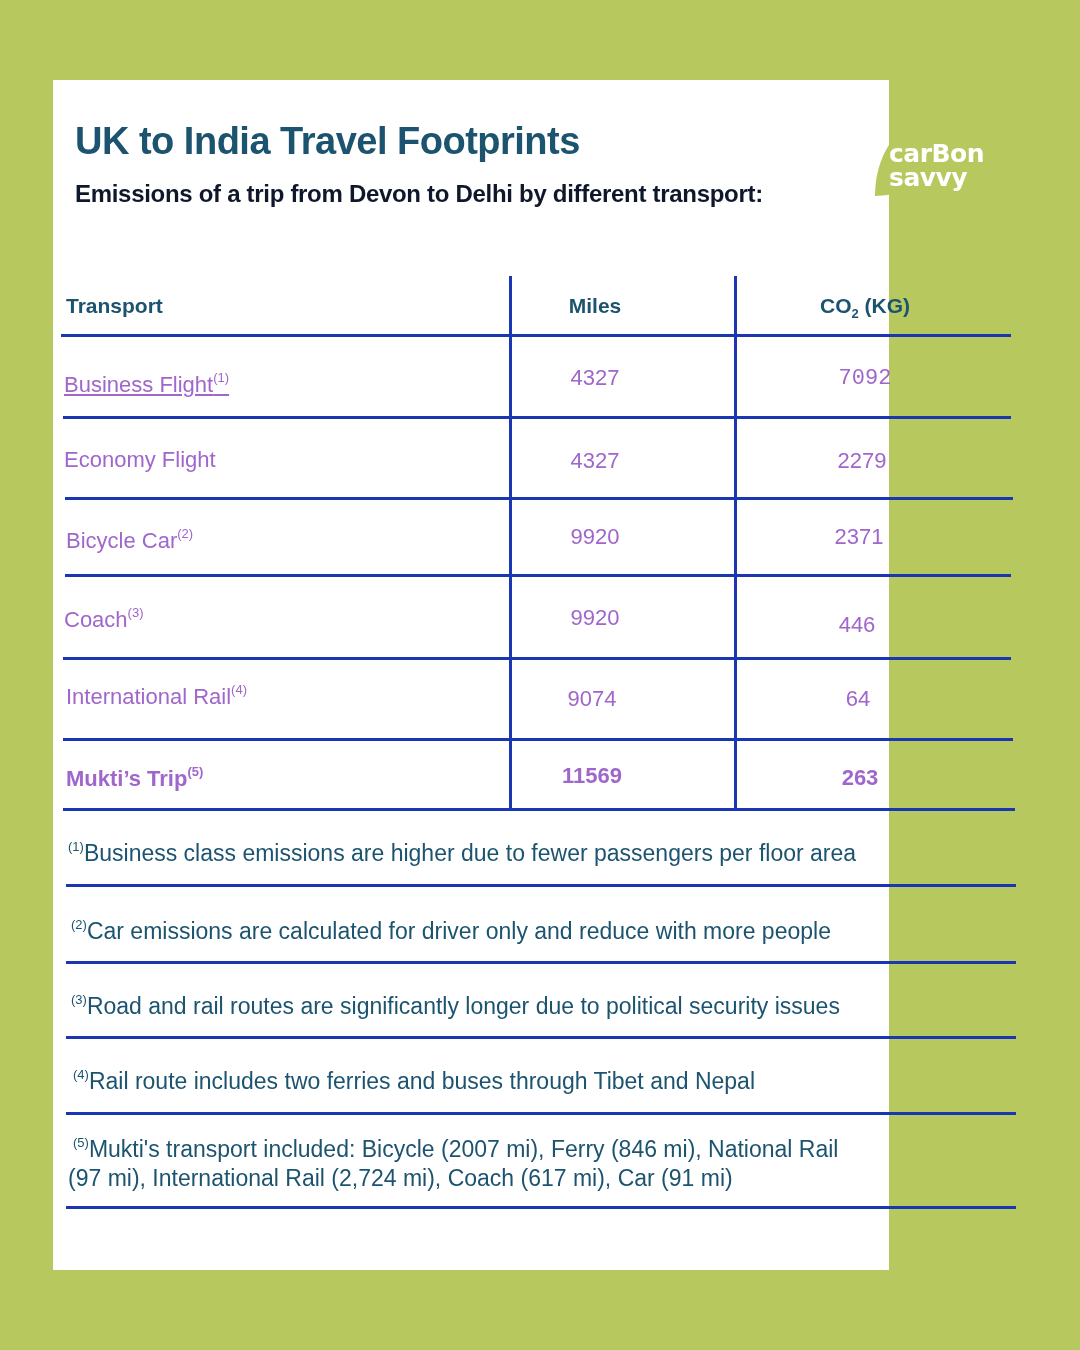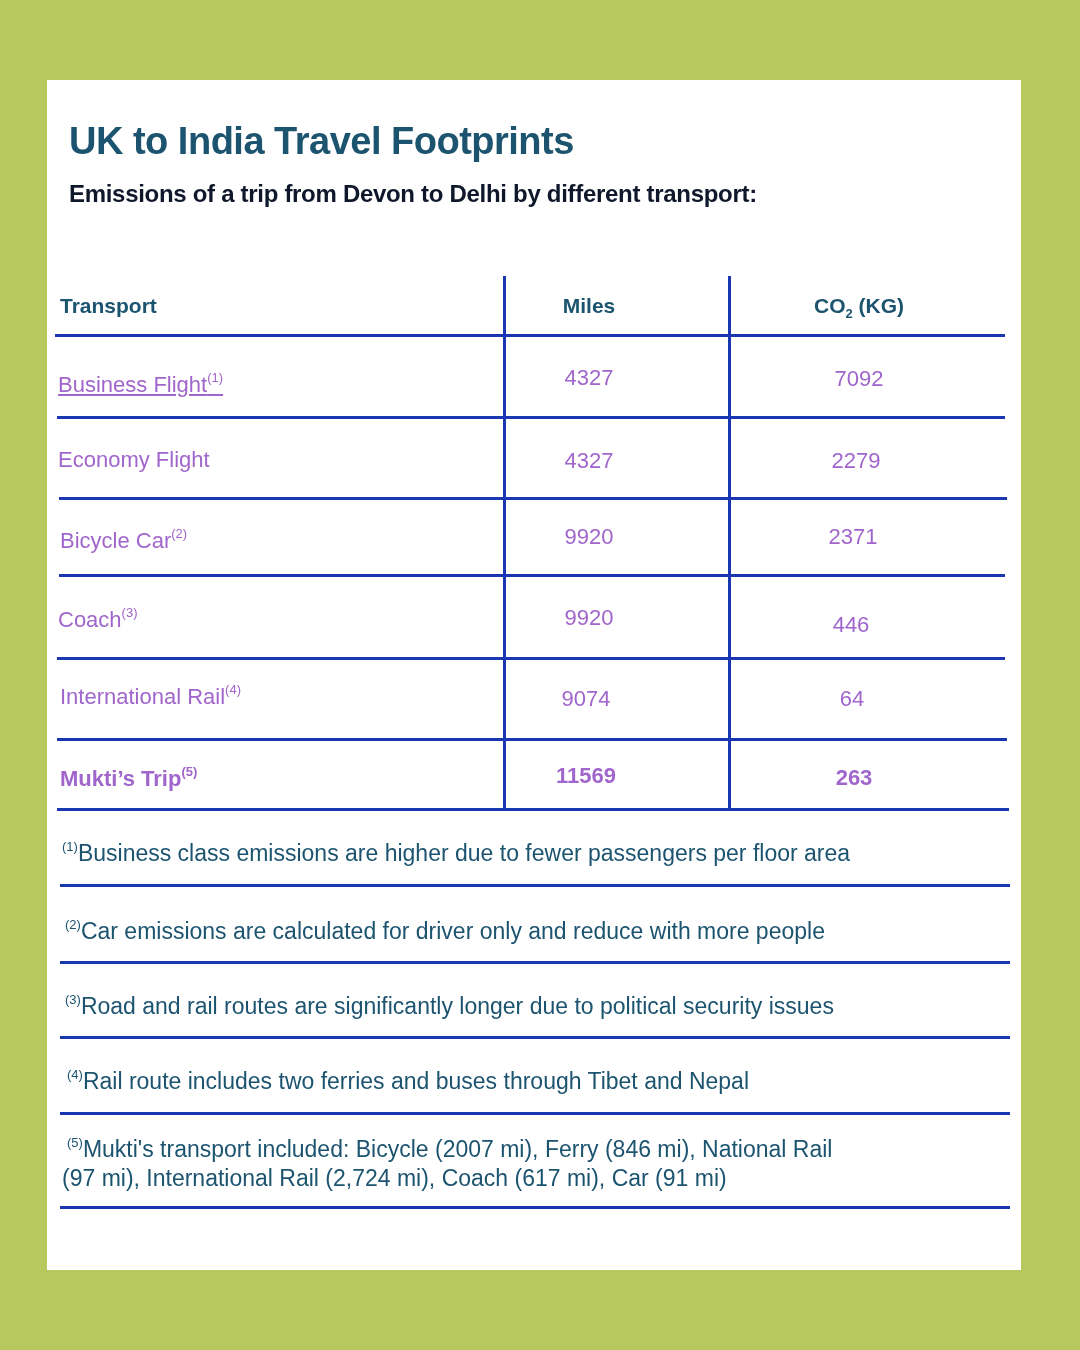--- a/index.html
+++ b/index.html
@@ -5,22 +5,22 @@
     html, body { margin: 0; padding: 0; }
     body {
       width: 1080px; height: 1350px;
       background: #b7c95e;
       position: relative;
       overflow: hidden;
       font-family: "Liberation Sans", "DejaVu Sans", sans-serif;
     }
     .card {
       position: absolute;
-      left: 47px; top: 80px;
-      width: 974px; height: 1190px;
+      left: 53px; top: 80px;
+      width: 836px; height: 1190px;
       background: #ffffff;
     }
     .title {
       position: absolute;
       left: 22px; top: 40px;
       font-size: 38px; font-weight: bold;
       color: #1c5470;
       letter-spacing: -0.5px;
       margin: 0;
     }
@@ -84,20 +84,29 @@
     .note sup { vertical-align: 10px; }
     .num { text-align: center; width: 180px; }
   </style>
 </head>
 <body>
 
 <div class="card">
   <h1 class="title">UK to India Travel Footprints</h1>
   <h2 class="subtitle">Emissions of a trip from Devon to Delhi by different transport:</h2>
 
+  <div class="logo">
+    <svg width="150" height="120" viewBox="0 0 150 120">
+      <path d="M10,112 C10,50 60,10 140,2 C132,70 90,108 10,112 Z" fill="#b7c95e"></path>
+    </svg>
+    <div class="logo-text">
+      <div>carBon</div>
+      <div>savvy</div>
+    </div>
+  </div>
 
   <div class="vline" style="left:456px; top:196px; height:534px;"></div>
   <div class="vline" style="left:681px; top:196px; height:534px;"></div>
 
   <div class="hline" style="left:8px; top:254px; width:950px;"></div>
   <div class="hline" style="left:10px; top:336px; width:948px;"></div>
   <div class="hline" style="left:12px; top:417px; width:948px;"></div>
   <div class="hline" style="left:12px; top:494px; width:946px;"></div>
   <div class="hline" style="left:10px; top:577px; width:948px;"></div>
   <div class="hline" style="left:10px; top:658px; width:950px;"></div>
@@ -106,21 +115,21 @@
   <div class="th" style="left:13px; top:214px;">Transport</div>
   <div class="th num" style="left:452px; top:214px;">Miles</div>
   <div class="th num" style="left:722px; top:214px;">
     <span>CO</span><sub>2</sub><span> (KG)</span>
   </div>
 
   <div class="cell" style="left:11px; top:290px;text-decoration:underline;">
     <span>Business Flight</span><sup>(1)</sup>
   </div>
   <div class="cell num" style="left:452px; top:285px;">4327</div>
-  <div class="cell num" style="left:722px; top:286px;">7092</div>
+  <div class="cell num" style="left:722px; top:286px;font-family:Liberation Mono, monospace;">7092</div>
 
   <div class="cell" style="left:11px; top:365px;">
     <span>Economy Flight</span><sup></sup>
   </div>
   <div class="cell num" style="left:452px; top:368px;">4327</div>
   <div class="cell num" style="left:719px; top:368px;">2279</div>
 
   <div class="cell" style="left:13px; top:446px;">
     <span>Bicycle Car</span><sup>(2)</sup>
   </div>

